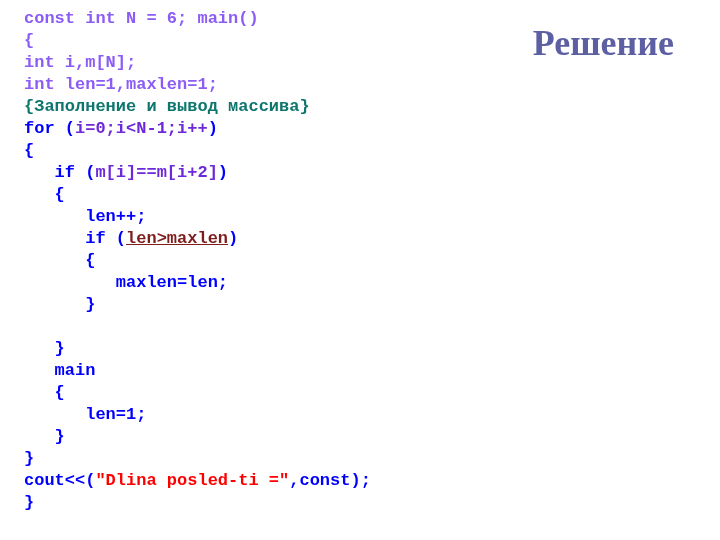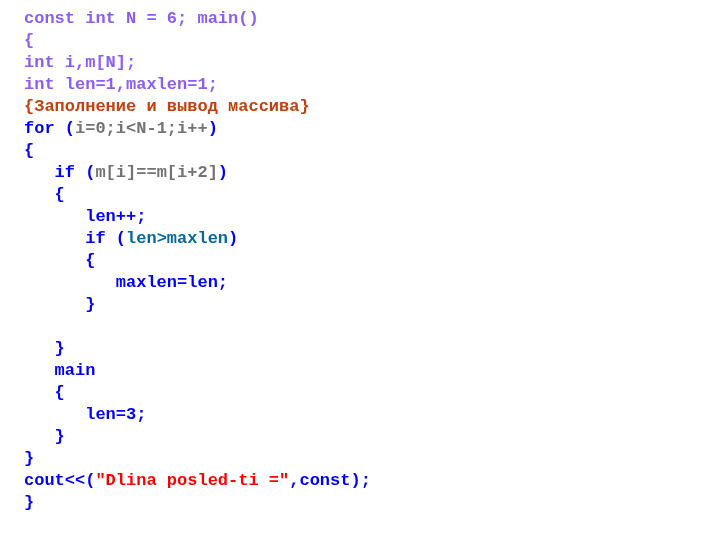--- a/index.html
+++ b/index.html
@@ -33,46 +33,47 @@
     left: 24px;
     white-space: pre;
     font-family: "Courier New", Courier, monospace;
     font-weight: bold;
     font-size: 17px;
     line-height: 22px;
     color: #000000;
   }
   .code .black  { color: #8b5cf6; }
   .code .blue   { color: #0000ff; margin-top: 19px; }
-  .code .green  { color: #c2410c; }
-  .code .teal   { color: #737373; }
-  .code .brown  { color: #0369a1; }
+  .code .green  { color: #0f766e; }
+  .code .teal   { color: #6d28d9; }
+  .code .brown  { color: #7f1d1d; text-decoration: underline; }
   .code .string { color: #ff0000; }
 </style>
 </head>
 <body>
 
 <div class="slide">
+  <div class="heading">Решение</div>
 
   <div class="code"><span class="black">const int N = 6; main()</span>
 <span class="black">{</span>
 <span class="black">int i,m[N];</span>
 <span class="black">int len=1,maxlen=1;</span>
 <span class="green">{Заполнение и вывод массива}</span>
 <span class="blue">for (</span><span class="teal">i=0;i&lt;N-1;i++</span><span class="blue">)</span>
 <span class="blue">{</span>
 <span class="blue">   if (</span><span class="teal">m[i]==m[i+2]</span><span class="blue">)</span>
 <span class="blue">   {</span>
 <span class="blue">      len++;</span>
 <span class="blue">      if (</span><span class="brown">len&gt;maxlen</span><span class="blue">)</span>
 <span class="blue">      {</span>
 <span class="blue">         maxlen=len;</span>
 <span class="blue">      }</span>
 <span class="blue"></span>
 <span class="blue">   }</span>
 <span class="blue">   main</span>
 <span class="blue">   {</span>
-<span class="blue">      len=3;</span>
+<span class="blue">      len=1;</span>
 <span class="blue">   }</span>
 <span class="blue">}</span>
 <span class="blue">cout&lt;&lt;(</span><span class="string">"Dlina posled-ti ="</span><span class="blue">,const);</span>
 <span class="blue">}</span></div>
 </div>
 
 </body></html>

